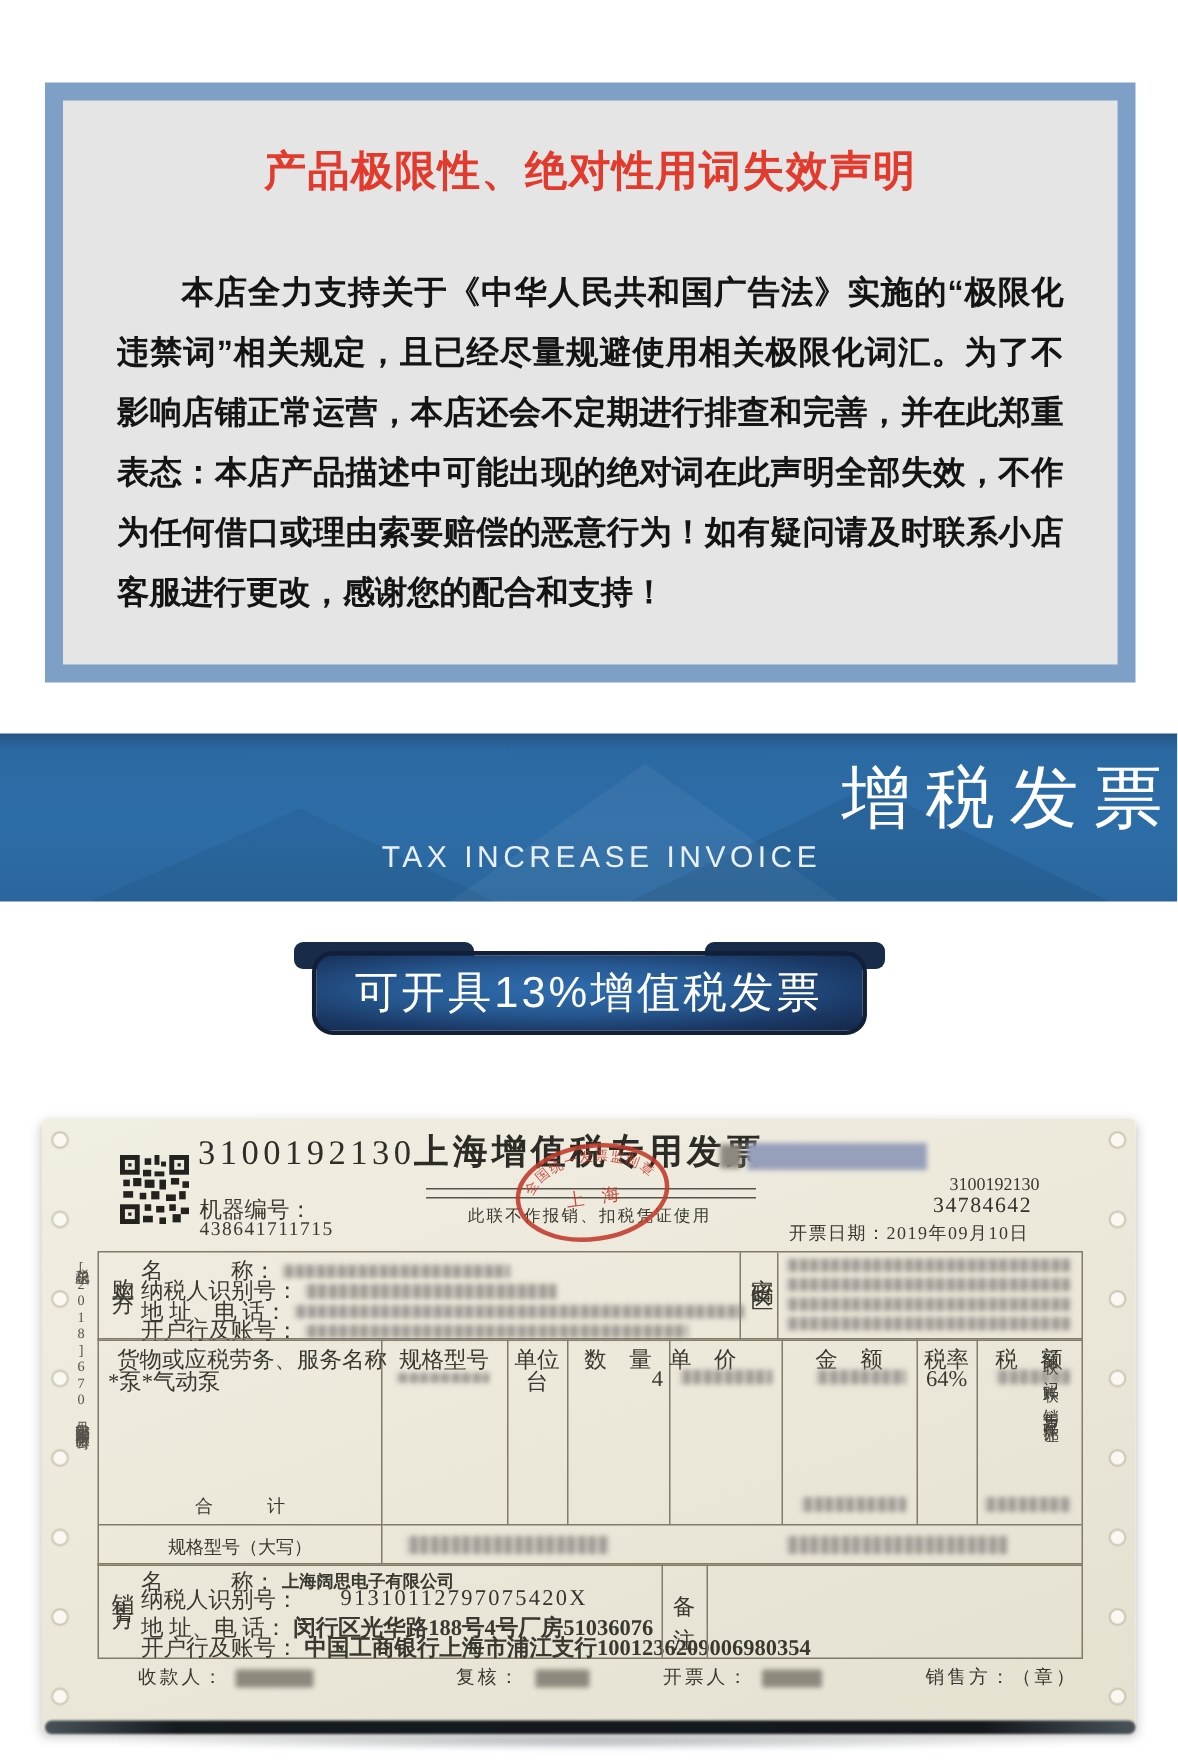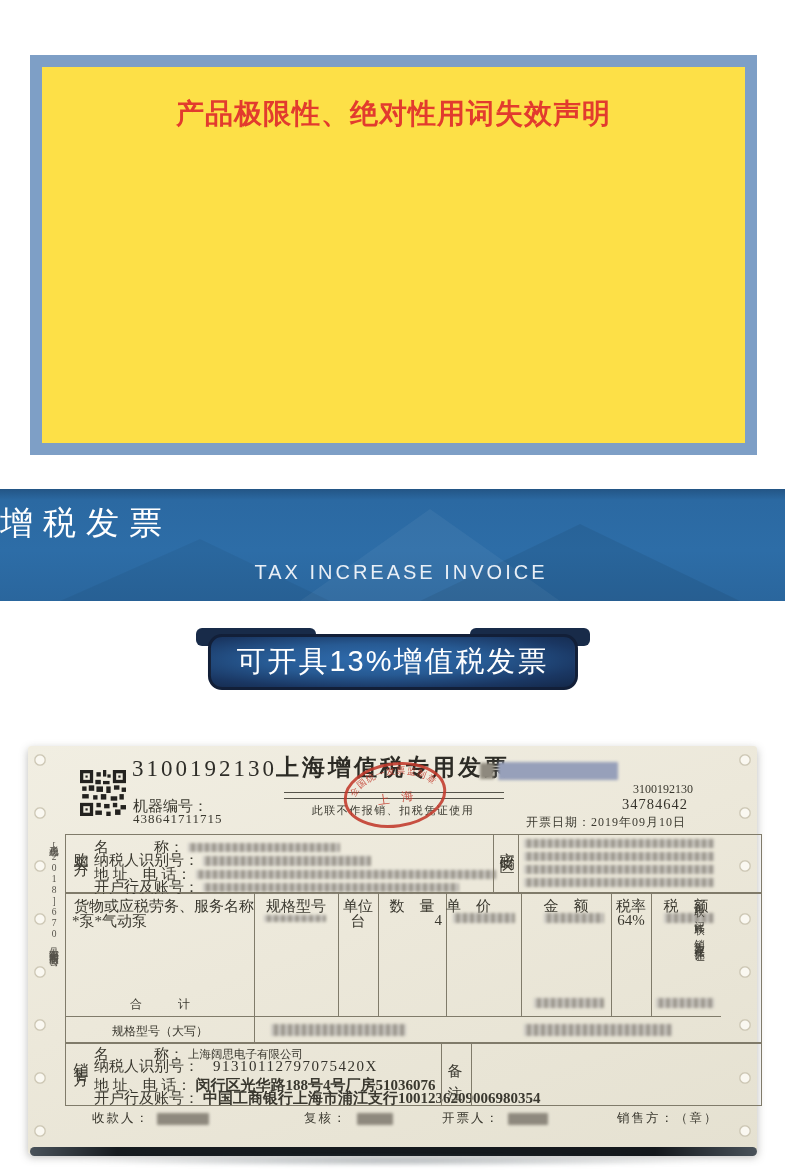--- a/index.html
+++ b/index.html
@@ -2,54 +2,54 @@
 <html><head>
 <meta charset="utf-8">
 <style>
   html,body { margin:0; padding:0; background:#ffffff; }
   .page { position:relative; width:785px; height:1175px; background:#ffffff; overflow:hidden;
           font-family:"Liberation Sans","DejaVu Sans",sans-serif; }
   .abs { position:absolute; }
 
   
   .disclaimer-outer { left:30px; top:55px; width:727px; height:400px; background:#7e9fc6; }
-  .disclaimer-inner { position:absolute; left:12px; top:12px; right:12px; bottom:12px; background:#fde047; }
+  .disclaimer-inner { position:absolute; left:12px; top:12px; right:12px; bottom:12px; background:#e5e5e5; }
   .disclaimer-title { position:absolute; left:0; right:0; top:28px; text-align:center;
                       color:#e23b2e; font-size:28px; font-weight:bold; letter-spacing:1px;
                       font-family:"Liberation Serif","DejaVu Serif",serif; }
   .disclaimer-body { position:absolute; left:36px; right:36px; top:108px;
                      color:#141414; font-size:21.5px; line-height:40px; text-align:justify;
                      text-indent:2em; font-weight:600; }
 
   
   .banner { left:0; top:489px; width:785px; height:112px;
             background:linear-gradient(180deg,#235585 0%,#2b69a2 10%,#2d6da7 55%,#2a669d 100%); }
-  .banner-title { position:absolute; left:0; right:0; top:12px; text-align:left; color:#ffffff;
-                  font-size:33px; letter-spacing:10px; font-weight:500; }
+  .banner-title { position:absolute; left:0; right:0; top:12px; text-align:right; color:#ffffff;
+                  font-size:46px; letter-spacing:10px; font-weight:500; }
   .banner-sub { position:absolute; left:0; right:0; top:72px; text-align:center; color:#e9eff6;
                 font-size:20px; letter-spacing:3px; font-weight:400;padding-left:17px; }
 
   
   .badge-tab { top:628px; height:18px; background:#182b49; border-radius:6px; }
   .badge { left:50%; top:634px; transform:translateX(-50%); padding:5px 26px;
            background:radial-gradient(ellipse at 45% 45%, #2f6cae 0%, #275a93 40%, #1a3763 75%, #142849 100%);
            border:3px solid #121f38; border-radius:14px; color:#ffffff; font-size:29px;
            letter-spacing:2px; font-weight:500; white-space:nowrap; }
 
   
   .photo { left:28px; top:746px; width:729px; height:408px; border-radius:3px;
            background:linear-gradient(160deg,#f1eee2 0%,#ece8da 45%,#e5e1d1 100%);
            box-shadow:0 3px 8px rgba(60,60,55,0.35);
            font-family:"Liberation Serif","DejaVu Serif",serif; color:#3a382f; }
   .holes { position:absolute; top:6px; bottom:10px; width:14px;
            background-image:radial-gradient(circle at 7px 8px, #faf8f1 0 4px, #c9c3b0 5px, rgba(0,0,0,0) 6.5px);
            background-size:14px 53px; background-repeat:repeat-y; }
   .holes-left { left:5px; } .holes-right { right:5px; }
 
-  .inv-box { position:absolute; border:1px solid #807b6a;padding-left:40px; }
+  .inv-box { position:absolute; border:1px solid #807b6a; }
   .vline { position:absolute; width:1px; background:#807b6a; }
   .hline { position:absolute; height:1px; background:#807b6a; }
   .vtext { writing-mode:vertical-rl; text-orientation:upright; }
 
   .rd { display:inline-block; background:#a8a399; border-radius:1px; filter:blur(1.6px);
         background-image:repeating-linear-gradient(90deg, rgba(255,255,255,0.4) 0 3px, rgba(0,0,0,0.08) 3px 7px); }
   .rd-blue { background:#97a0ba; }
   .rd-dark { background:#8e897e; }
 
   .lbl { font-size:15px; color:#3a382f; white-space:nowrap; }
@@ -66,20 +66,21 @@
                   filter:blur(2px); }
 </style>
 </head>
 <body>
 
 <div class="page">
 
   <div class="abs disclaimer-outer">
     <div class="disclaimer-inner">
       <div class="disclaimer-title">产品极限性、绝对性用词失效声明</div>
+      <div class="disclaimer-body">本店全力支持关于《中华人民共和国广告法》实施的“极限化违禁词”相关规定，且已经尽量规避使用相关极限化词汇。为了不影响店铺正常运营，本店还会不定期进行排查和完善，并在此郑重表态：本店产品描述中可能出现的绝对词在此声明全部失效，不作为任何借口或理由索要赔偿的恶意行为！如有疑问请及时联系小店客服进行更改，感谢您的配合和支持！</div>
     </div>
   </div>
 
   <div class="abs banner">
     <svg width="785" height="112" style="position:absolute;left:0;top:0;" viewBox="0 0 785 112" preserveAspectRatio="none">
       <polygon points="300,112 430,20 560,112" fill="rgba(255,255,255,0.05)"></polygon>
       <polygon points="420,112 580,35 740,112" fill="rgba(0,0,0,0.07)"></polygon>
       <polygon points="60,112 200,50 330,112" fill="rgba(0,0,0,0.05)"></polygon>
     </svg>
     <div class="banner-title">增税发票</div>
@@ -189,21 +190,21 @@
     <div class="inv-box" style="left:37px;top:146px;width:655px;height:150px;">
       <div class="vline" style="left:188px;top:0;height:123px;"></div>
       <div class="vline" style="left:272px;top:0;height:123px;"></div>
       <div class="vline" style="left:312px;top:0;height:123px;"></div>
       <div class="vline" style="left:380px;top:0;height:123px;"></div>
       <div class="vline" style="left:455px;top:0;height:123px;"></div>
       <div class="vline" style="left:545px;top:0;height:123px;"></div>
       <div class="vline" style="left:585px;top:0;height:123px;"></div>
       <div class="hline" style="left:0;top:123px;width:655px;"></div>
 
-      <div class="abs lbl" style="left:0;top:4px;width:188px;text-align:right;">货物或应税劳务、服务名称</div>
+      <div class="abs lbl" style="left:12px;top:4px;width:188px;text-align:left;">货物或应税劳务、服务名称</div>
       <div class="abs lbl" style="left:188px;top:4px;width:84px;text-align:center;">规格型号</div>
       <div class="abs lbl" style="left:272px;top:4px;width:40px;text-align:center;">单位</div>
       <div class="abs lbl" style="left:312px;top:4px;width:68px;text-align:center;">数　量</div>
       <div class="abs lbl" style="left:380px;top:4px;width:75px;text-align:left;">单　价</div>
       <div class="abs lbl" style="left:455px;top:4px;width:90px;text-align:center;">金　额</div>
       <div class="abs lbl" style="left:545px;top:4px;width:40px;text-align:center;">税率</div>
       <div class="abs lbl" style="left:585px;top:4px;width:70px;text-align:center;">税　额</div>
 
       <div class="abs lbl" style="left:6px;top:19px;">*泵*气动泵</div>
       <span class="rd abs" style="left:198px;top:22px;width:62px;height:7px;"></span>
@@ -221,25 +222,25 @@
       <div class="vline" style="left:188px;top:123px;height:27px;"></div>
       <div class="abs lbl" style="left:0;top:130px;width:188px;text-align:center;font-size:12px;">规格型号（大写）</div>
       <span class="rd abs" style="left:205px;top:131px;width:135px;height:12px;"></span>
       <span class="rd abs" style="left:458px;top:131px;width:148px;height:12px;"></span>
     </div>
 
     <div class="inv-box" style="left:37px;top:296px;width:655px;height:62px;">
       <div class="vtext abs lbl" style="left:5px;top:8px;height:48px;letter-spacing:4px;">销售方</div>
       <div class="row-line" style="left:28px;top:2px;">
           <span class="lbl">名　　　称：</span>
-          <span class="lbl" style="font-size:11.5px;font-weight:400;">上海阔思电子有限公司</span>
+          <span class="lbl" style="font-size:11.5px;font-weight:700;">上海阔思电子有限公司</span>
         </div>
       <div class="row-line" style="left:28px;top:14px;">
           <span class="lbl">纳税人识别号：</span>
-          <span style="font-size:15px;letter-spacing:1.5px;color:#35332c;margin-left:10px;">91310112797075420X</span>
+          <span style="font-size:15px;letter-spacing:1.5px;color:#35332c;margin-left:24px;">91310112797075420X</span>
         </div>
       <div class="row-line" style="left:28px;top:33px;">
           <span class="lbl">地 址、电 话：</span>
           <span class="lbl" style="font-weight:600;">闵行区光华路188号4号厂房51036076</span>
         </div>
       <div class="row-line" style="left:28px;top:46px;">
           <span class="lbl">开户行及账号：</span>
           <span class="lbl" style="font-weight:600;">中国工商银行上海市浦江支行1001236209006980354</span>
         </div>
       <div class="vline" style="left:375px;top:0;height:62px;"></div>

